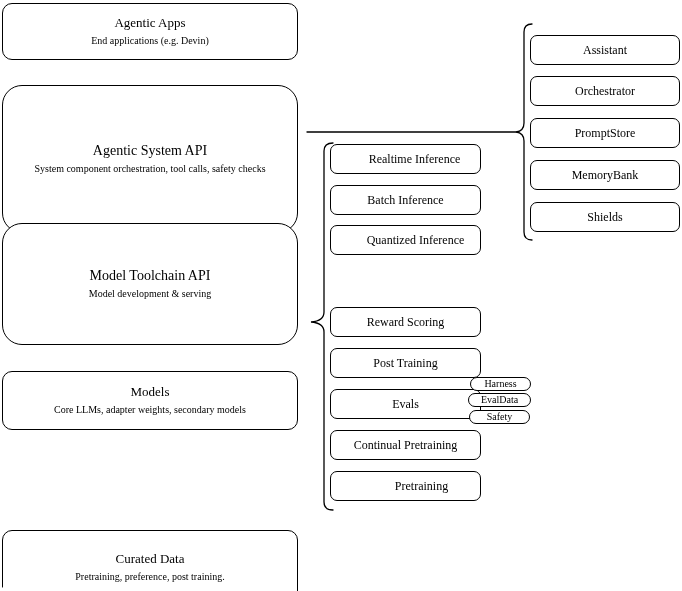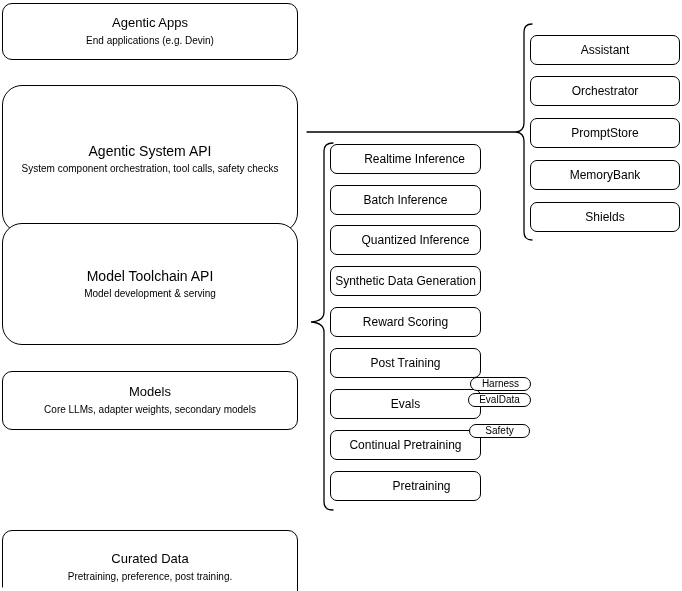--- a/index.html
+++ b/index.html
@@ -1,21 +1,21 @@
 <!DOCTYPE html>
 <html><head>
 <meta charset="utf-8">
 <style>
   html, body { margin: 0; padding: 0; background: #ffffff; }
   .canvas {
     position: relative;
     width: 682px;
     height: 591px;
     background: #ffffff;
-    font-family: Liberation Sans, sans-serif;
+    font-family: Liberation Serif, serif;
     color: #000000;
     overflow: hidden;
     border-radius: 10px;
   }
   svg.overlay {
     position: absolute;
     left: 0; top: 0;
     width: 682px; height: 591px;
     z-index: 1;
   }
@@ -107,23 +107,20 @@
 
   <div class="box mbox" style="top:144px;padding-left:18px;">
     <span>Realtime Inference</span>
   </div>
   <div class="box mbox" style="top:185px;">
     <span>Batch Inference</span>
   </div>
   <div class="box mbox" style="top:225px;padding-left:20px;">
     <span>Quantized Inference</span>
   </div>
-  <div class="box mbox" style="top:266px;">
-    <span>Synthetic Data Generation</span>
-  </div>
   <div class="box mbox" style="top:307px;">
     <span>Reward Scoring</span>
   </div>
   <div class="box mbox" style="top:348px;">
     <span>Post Training</span>
   </div>
   <div class="box mbox" style="top:389px;">
     <span>Evals</span>
   </div>
   <div class="box mbox" style="top:430px;">
@@ -132,21 +129,21 @@
   <div class="box mbox" style="top:471px;padding-left:32px;">
     <span>Pretraining</span>
   </div>
 
   <div class="pill" style="left:470px;top:377px;width:61px;">
     <span>Harness</span>
   </div>
   <div class="pill" style="left:468px;top:393px;width:63px;">
     <span>EvalData</span>
   </div>
-  <div class="pill" style="left:469px;top:424px;width:61px;">
+  <div class="pill" style="left:469px;top:410px;width:61px;">
     <span>Safety</span>
   </div>
 
   <div class="box rbox" style="top:35px;">
     <span>Assistant</span>
   </div>
   <div class="box rbox" style="top:76px;">
     <span>Orchestrator</span>
   </div>
   <div class="box rbox" style="top:118px;">

